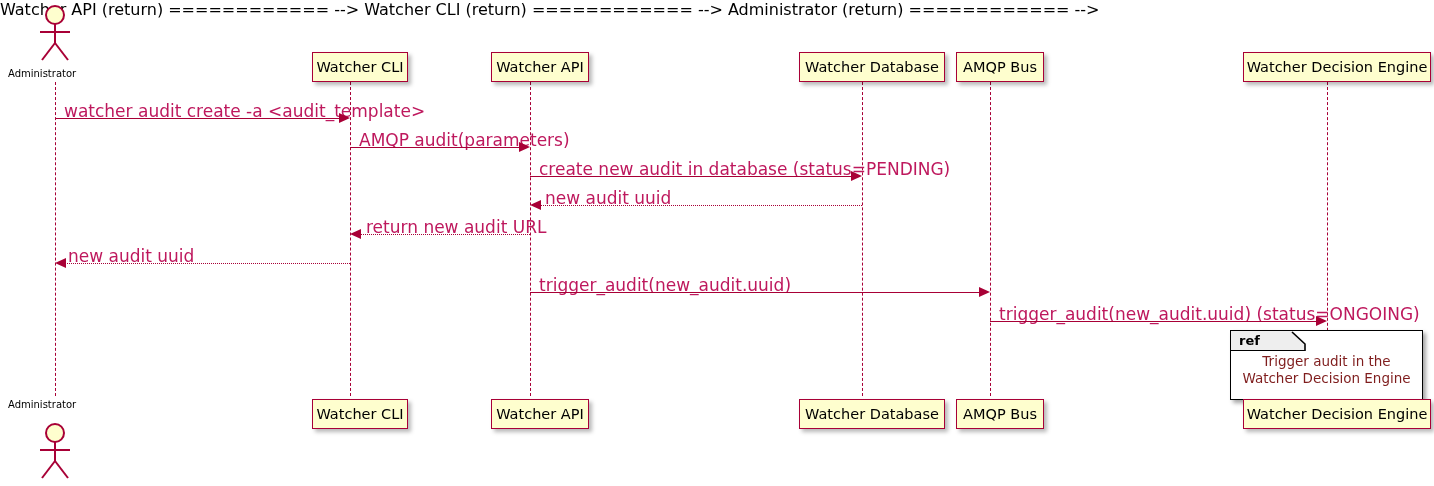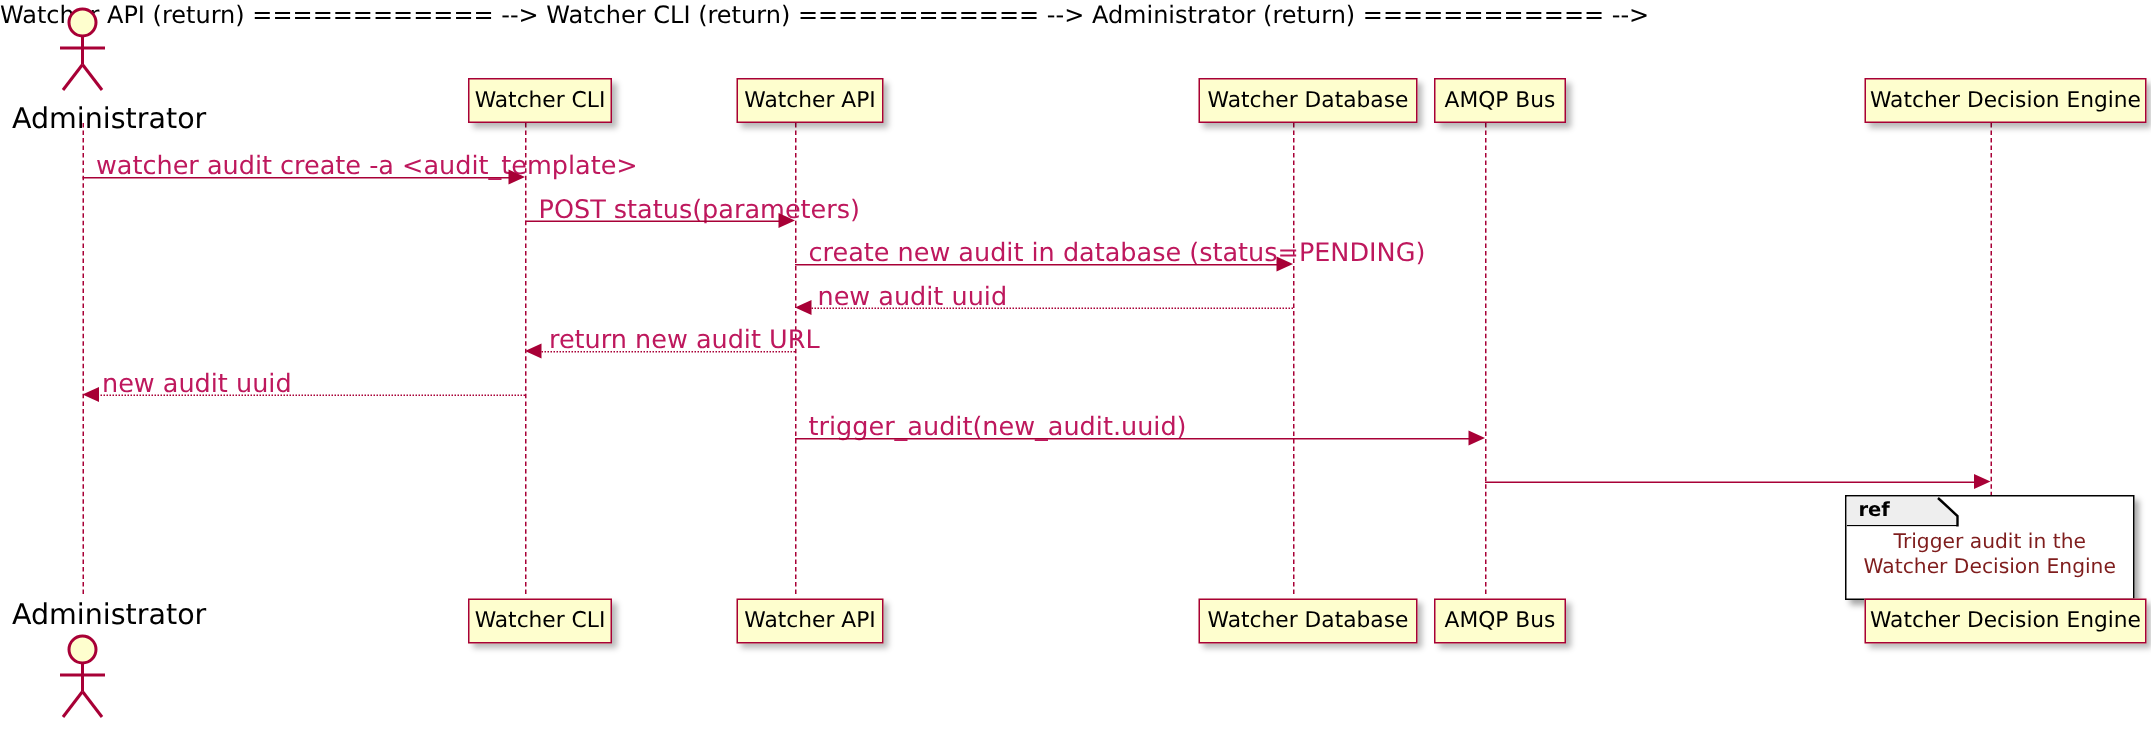--- a/index.html
+++ b/index.html
@@ -48,21 +48,21 @@
 
   
   .actor {
     position: absolute;
     width: 44px;
     height: 58px;
   }
   .actor svg { display: block; }
   .actor-label {
     position: absolute;
-    font-size: 19px;
+    font-size: 10px;
     color: #000000;
     white-space: nowrap;
     font-family: "DejaVu Sans", sans-serif;
   }
 
   
   .msg-line {
     position: absolute;
     height: 0;
     border-top: 1.4px solid #A80036;
@@ -172,21 +172,21 @@
   <div class="participant" style="left:789px; top:52px; width:146px;">Watcher Database</div>
   <div class="participant" style="left:946px; top:52px; width:88px;">AMQP Bus</div>
   <div class="participant" style="left:1233px; top:52px; width:188px;">Watcher Decision Engine</div>
 
   
   <div class="msg-label" style="left:64px; top:101px;">watcher audit create -a &lt;audit_template&gt;</div>
   <div class="msg-line" style="left:55px; top:118px; width:288px;"></div>
   <div class="arrowhead right" style="left:339px; top:113px;"></div>
 
   
-  <div class="msg-label" style="left:359px; top:130px;">POST status(parameters)</div>
+  <div class="msg-label" style="left:359px; top:130px;">AMQP audit(parameters)</div>
   <div class="msg-line" style="left:350px; top:147px; width:173px;"></div>
   <div class="arrowhead right" style="left:519px; top:142px;"></div>
 
   
   <div class="msg-label" style="left:539px; top:159px;">create new audit in database (status=PENDING)</div>
   <div class="msg-line" style="left:530px; top:176px; width:325px;"></div>
   <div class="arrowhead right" style="left:851px; top:171px;"></div>
 
    Watcher API (return) ============ --&gt;
   <div class="msg-label" style="left:545px; top:188px;">new audit uuid</div>
@@ -202,20 +202,21 @@
   <div class="msg-label" style="left:68px; top:246px;">new audit uuid</div>
   <div class="msg-line dotted" style="left:62px; top:263px; width:288px;"></div>
   <div class="arrowhead left" style="left:55px; top:258px;"></div>
 
   
   <div class="msg-label" style="left:539px; top:275px;text-align:center;">trigger_audit(new_audit.uuid)</div>
   <div class="msg-line" style="left:530px; top:292px; width:453px;"></div>
   <div class="arrowhead right" style="left:979px; top:287px;"></div>
 
   
+  <div class="msg-label" style="left:999px; top:304px;">trigger_audit(new_audit.uuid) (status=ONGOING)</div>
   <div class="msg-line" style="left:990px; top:321px; width:330px;"></div>
   <div class="arrowhead right" style="left:1316px; top:316px;"></div>
 
   
   <div class="ref-box" style="left:1230px; top:330px; width:193px; height:70px;">
     <div class="ref-tab-clip"></div>
     <svg class="ref-tab-edge" xmlns="http://www.w3.org/2000/svg">
       <path d="M 61 1 L 74 13 L 74 20" fill="none" stroke="#000000" stroke-width="1.6"></path>
     </svg>
     <div class="ref-label">ref</div>

